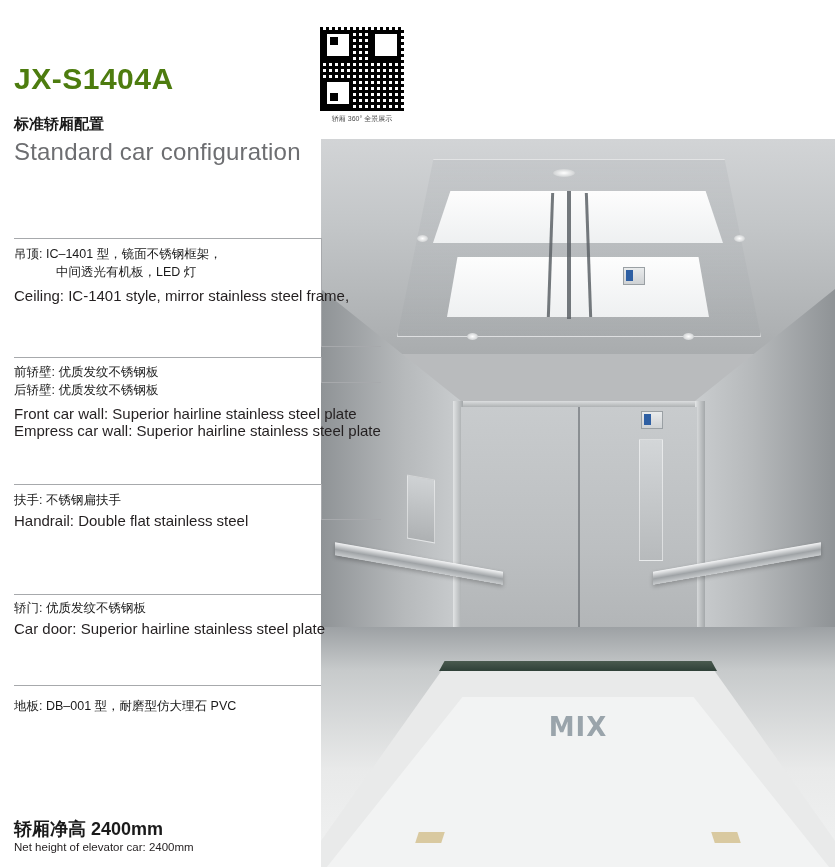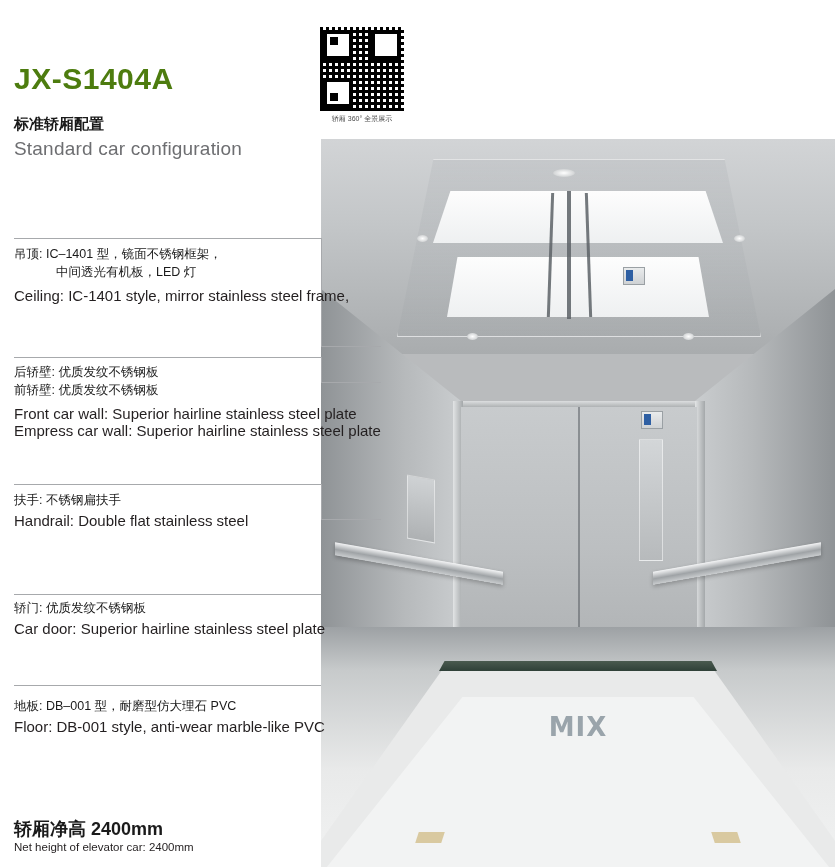--- a/index.html
+++ b/index.html
@@ -31,21 +31,21 @@
     left: 14px;
     top: 115px;
     font-size: 15px;
     font-weight: bold;
     color: #1a1a1a;
   }
   .sub-en {
     position: absolute;
     left: 14px;
     top: 138px;
-    font-size: 19px;
+    font-size: 24px;
     color: #6d6e71;
     letter-spacing: 0.2px;
   }
 
   
   .qr-wrap {
     position: absolute;
     left: 320px;
     top: 27px;
     width: 84px;
@@ -400,35 +400,34 @@
 
 <div class="leader" style="left:14px; top:685px; width:307px;"></div>
 
 <div class="callout" style="top:245px;">
   <div class="cn-line">吊顶: IC–1401 型，镜面不锈钢框架，</div>
   <div class="cn-line indent">中间透光有机板，LED 灯</div>
   <div class="en-line" style="margin-top:6px;">Ceiling: IC-1401 style, mirror stainless steel frame,</div>
 </div>
 
 <div class="callout" style="top:363px;">
+  <div class="cn-line">前轿壁: 优质发纹不锈钢板</div>
   <div class="cn-line">后轿壁: 优质发纹不锈钢板</div>
-  <div class="cn-line">前轿壁: 优质发纹不锈钢板</div>
   <div class="en-line" style="margin-top:6px;text-align:right;">Front car wall: Superior hairline stainless steel plate</div>
   <div class="en-line">Empress car wall: Superior hairline stainless steel plate</div>
 </div>
 
 <div class="callout" style="top:491px;">
   <div class="cn-line">扶手: 不锈钢扁扶手</div>
   <div class="en-line" style="margin-top:3px;">Handrail: Double flat stainless steel</div>
 </div>
 
 <div class="callout" style="top:599px;">
   <div class="cn-line">轿门: 优质发纹不锈钢板</div>
   <div class="en-line" style="margin-top:3px;">Car door: Superior hairline stainless steel plate</div>
 </div>
 
 <div class="callout" style="top:697px;">
   <div class="cn-line">地板: DB–001 型，耐磨型仿大理石 PVC</div>
-  <div class="en-line" style="margin-top:3px;">Floor: DB-001 style, anti-wear marble-like PVC</div>
 </div>
 
 <div class="footer-cn">轿厢净高 2400mm</div>
 <div class="footer-en">Net height of elevator car: 2400mm</div>
 
 </body></html>

